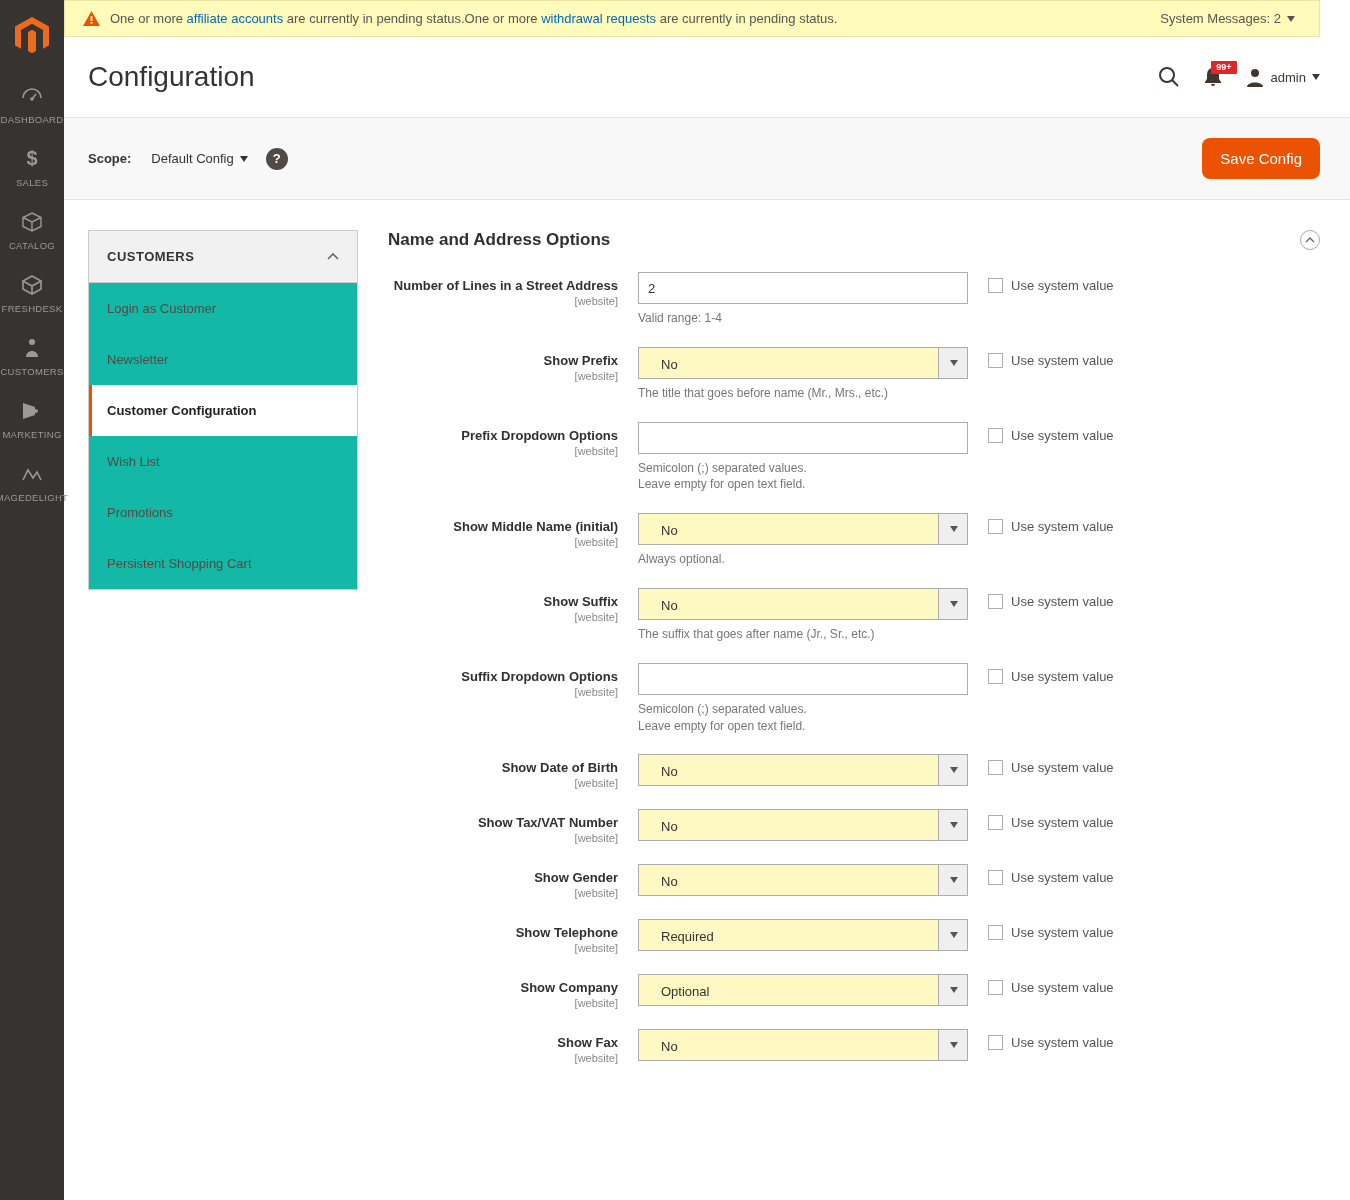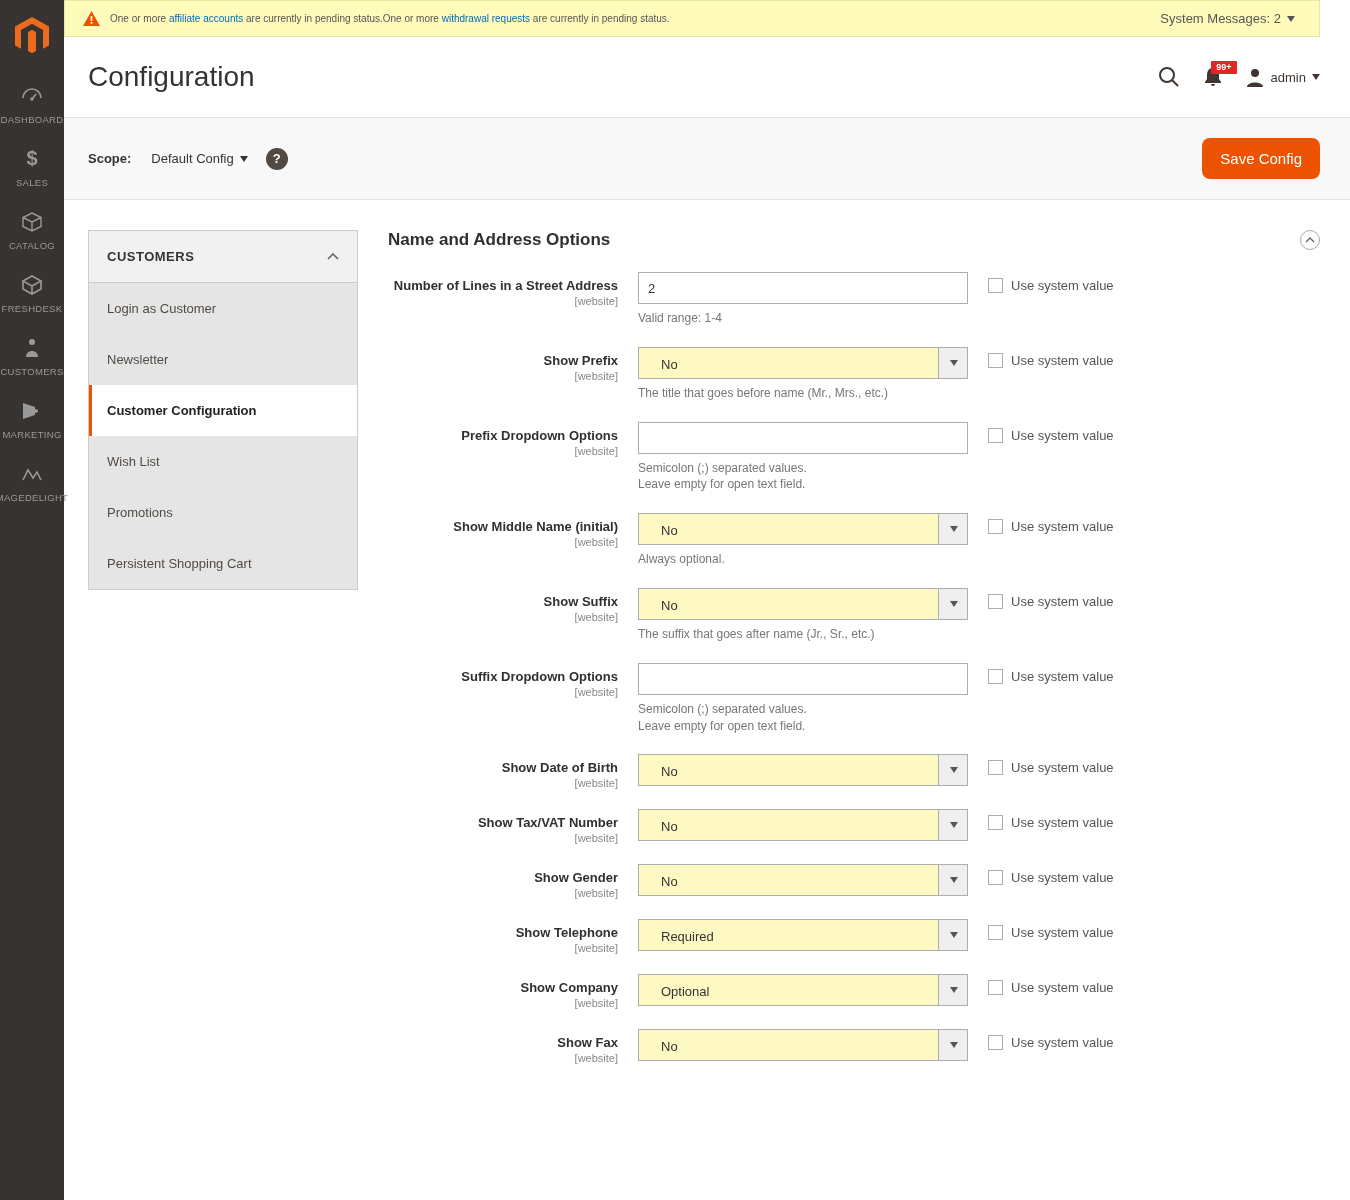--- a/index.html
+++ b/index.html
@@ -12,21 +12,21 @@
   .nav-item { width: 88px; display: flex; flex-direction: column; align-items: center; padding: 12px 0 10px; cursor: pointer; color: #aaa; }
   .nav-item .icon { width: 24px; height: 24px; display:flex; align-items:center; justify-content:center; }
   .nav-item .label { font-size: 9.5px; letter-spacing: 0.3px; margin-top: 6px; color: #999; }
 
   
   .main { flex: 1; display: flex; flex-direction: column; }
 
   
   .sys-msg { background: #fffbbb; border: 1px solid #e8e6a5; padding: 10px 24px 10px 18px; display: flex; align-items:center; margin: 0 30px 0 0; }
   .sys-msg .tri { color: #e04b00; margin-right: 10px; font-size: 16px; }
-  .sys-msg .text { color: #555; flex:1; font-size: 10px; }
+  .sys-msg .text { color: #555; flex:1; font-size: 13px; }
   .sys-msg a { color: #006bb4; text-decoration: none; }
   .sys-msg .count { color: #555; font-size: 13px; display:flex; align-items:center; gap:6px; }
 
   
   .header { display: flex; align-items: center; padding: 24px 30px 24px 24px; }
   .header h1 { font-size: 28px; font-weight: 400; color: #333; flex: 1; }
   .header-tools { display:flex; align-items:center; gap: 20px; }
   .icon-btn { width: 24px; height:24px; display:flex; align-items:center; justify-content:center; cursor:pointer; position:relative; }
   .badge { position:absolute; top:-4px; right:-12px; background:#e22626; color:#fff; font-size:9px; font-weight:700; border-radius:1px; padding:2px 5px; line-height:1; }
   .admin-user { display:flex; align-items:center; gap:6px; color:#41362f; }
@@ -40,21 +40,21 @@
 
   
   .content { display:flex; padding: 30px 30px 30px 24px; gap: 30px; align-items:flex-start; }
 
   
   .tree { width: 270px; border:1px solid #ccc; }
   .tree-head { background:#f1f1f1; padding: 18px 18px; font-weight:600; letter-spacing:0.5px; color:#333; display:flex; align-items:center; border-bottom:1px solid #ccc; }
   .tree-head .chev { margin-left:auto; }
   .tree-item { padding: 18px 18px; color:#524b44; cursor:pointer; border-color:#ccc; }
   .tree-item.active { color:#222; font-weight:600; border-left:3px solid #eb5202; padding-left:15px; background:#fff; }
-  .tree-item:not(.active){ background:#e5e5e5; }
+  .tree-item:not(.active){ background:#14b8a6; }
 
   
   .section { flex:1; }
   .sec-head { display:flex; align-items:center; padding: 0 0 22px 0; }
   .sec-head h2 { font-size:17px; font-weight:600; color:#303030; }
   .sec-head .collapse { margin-left:auto; width:20px; height:20px; border:1px solid #aaa; border-radius:50%; display:flex; align-items:center; justify-content:center; cursor:pointer; }
 
   
   .row { display:flex; align-items:flex-start; margin-bottom: 20px; }
   .row .labelcol { width: 250px; text-align:right; padding-right: 20px; padding-top:6px; }

